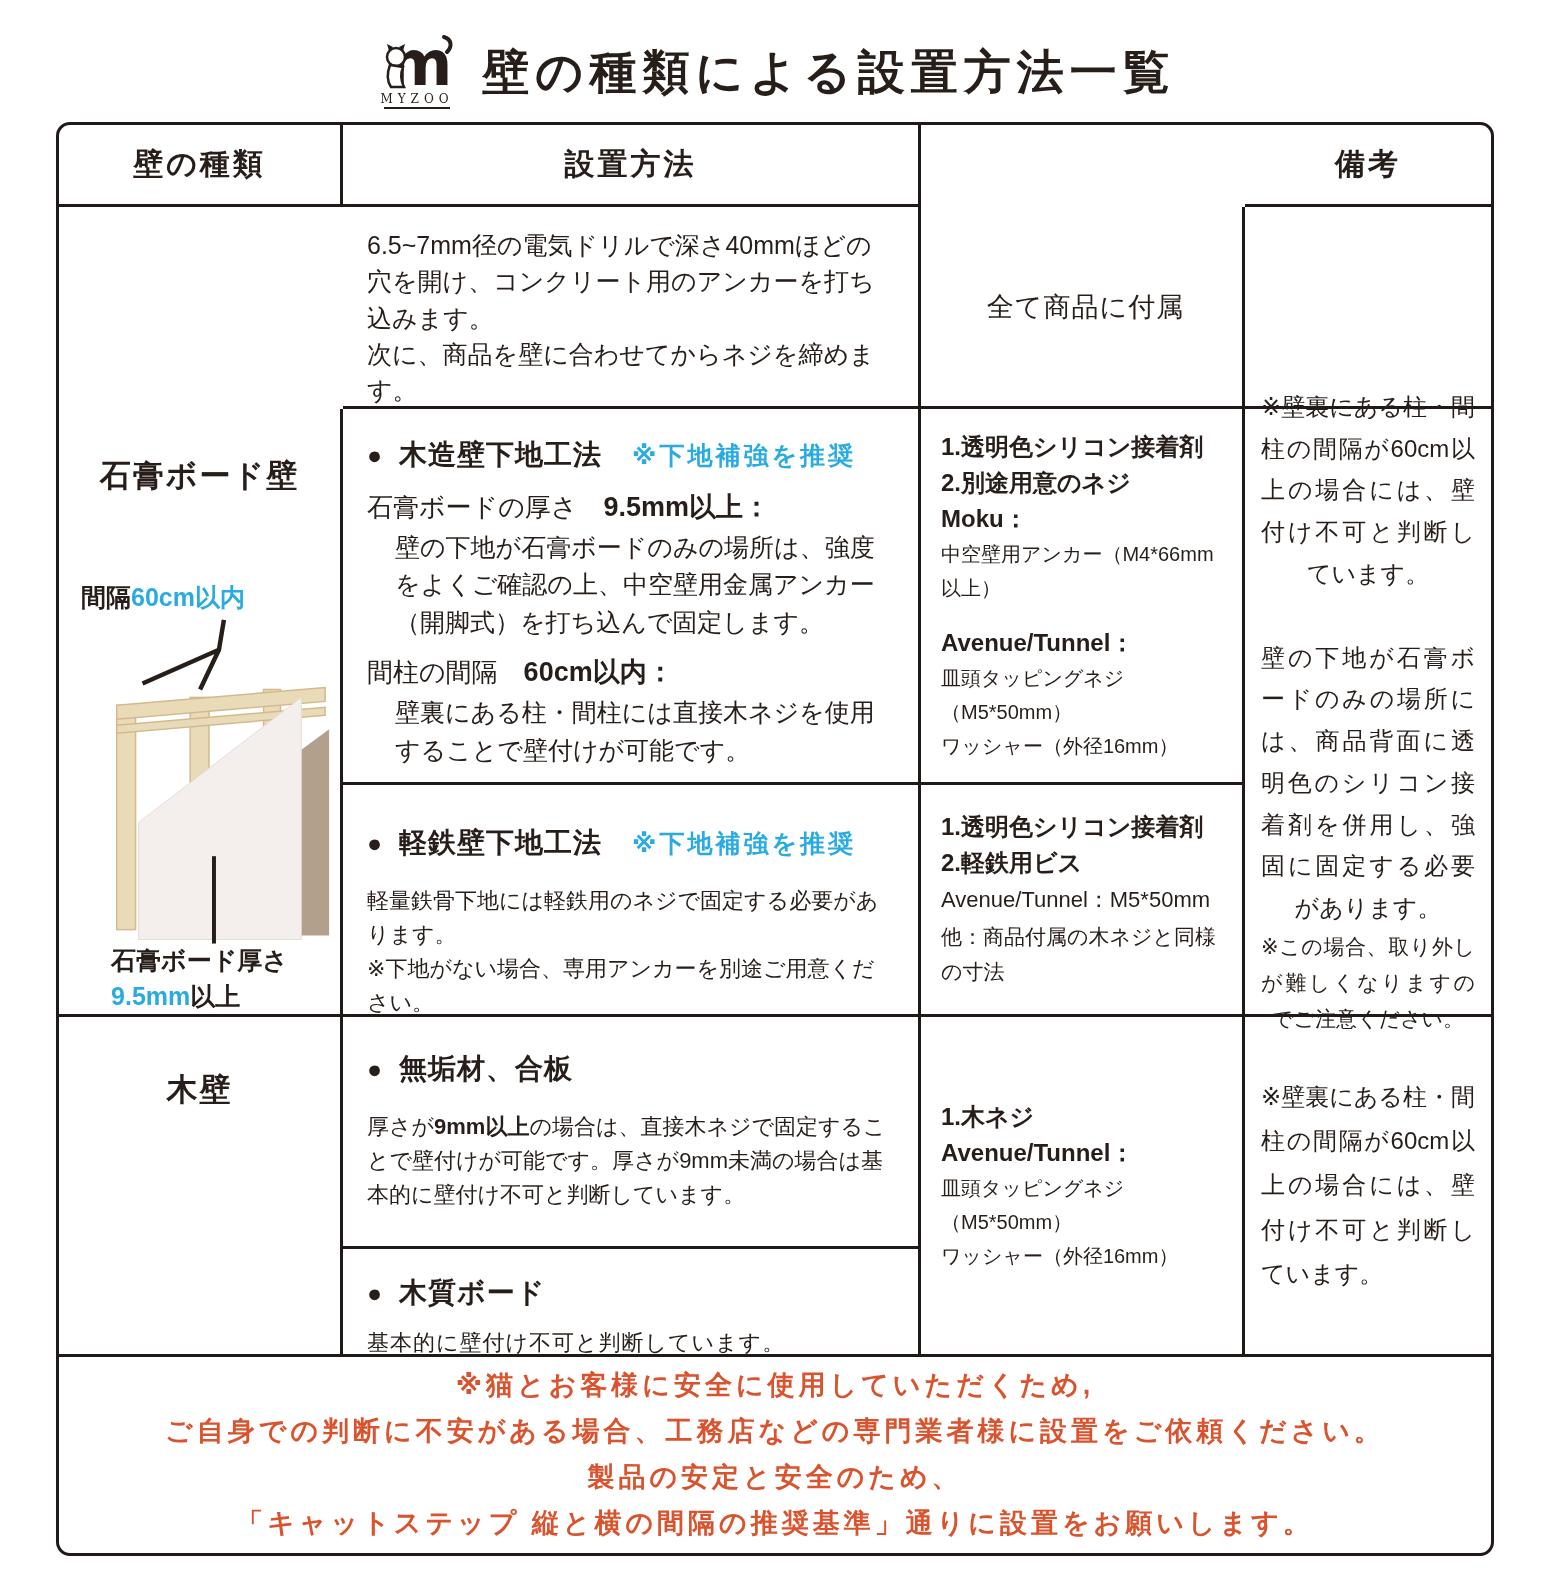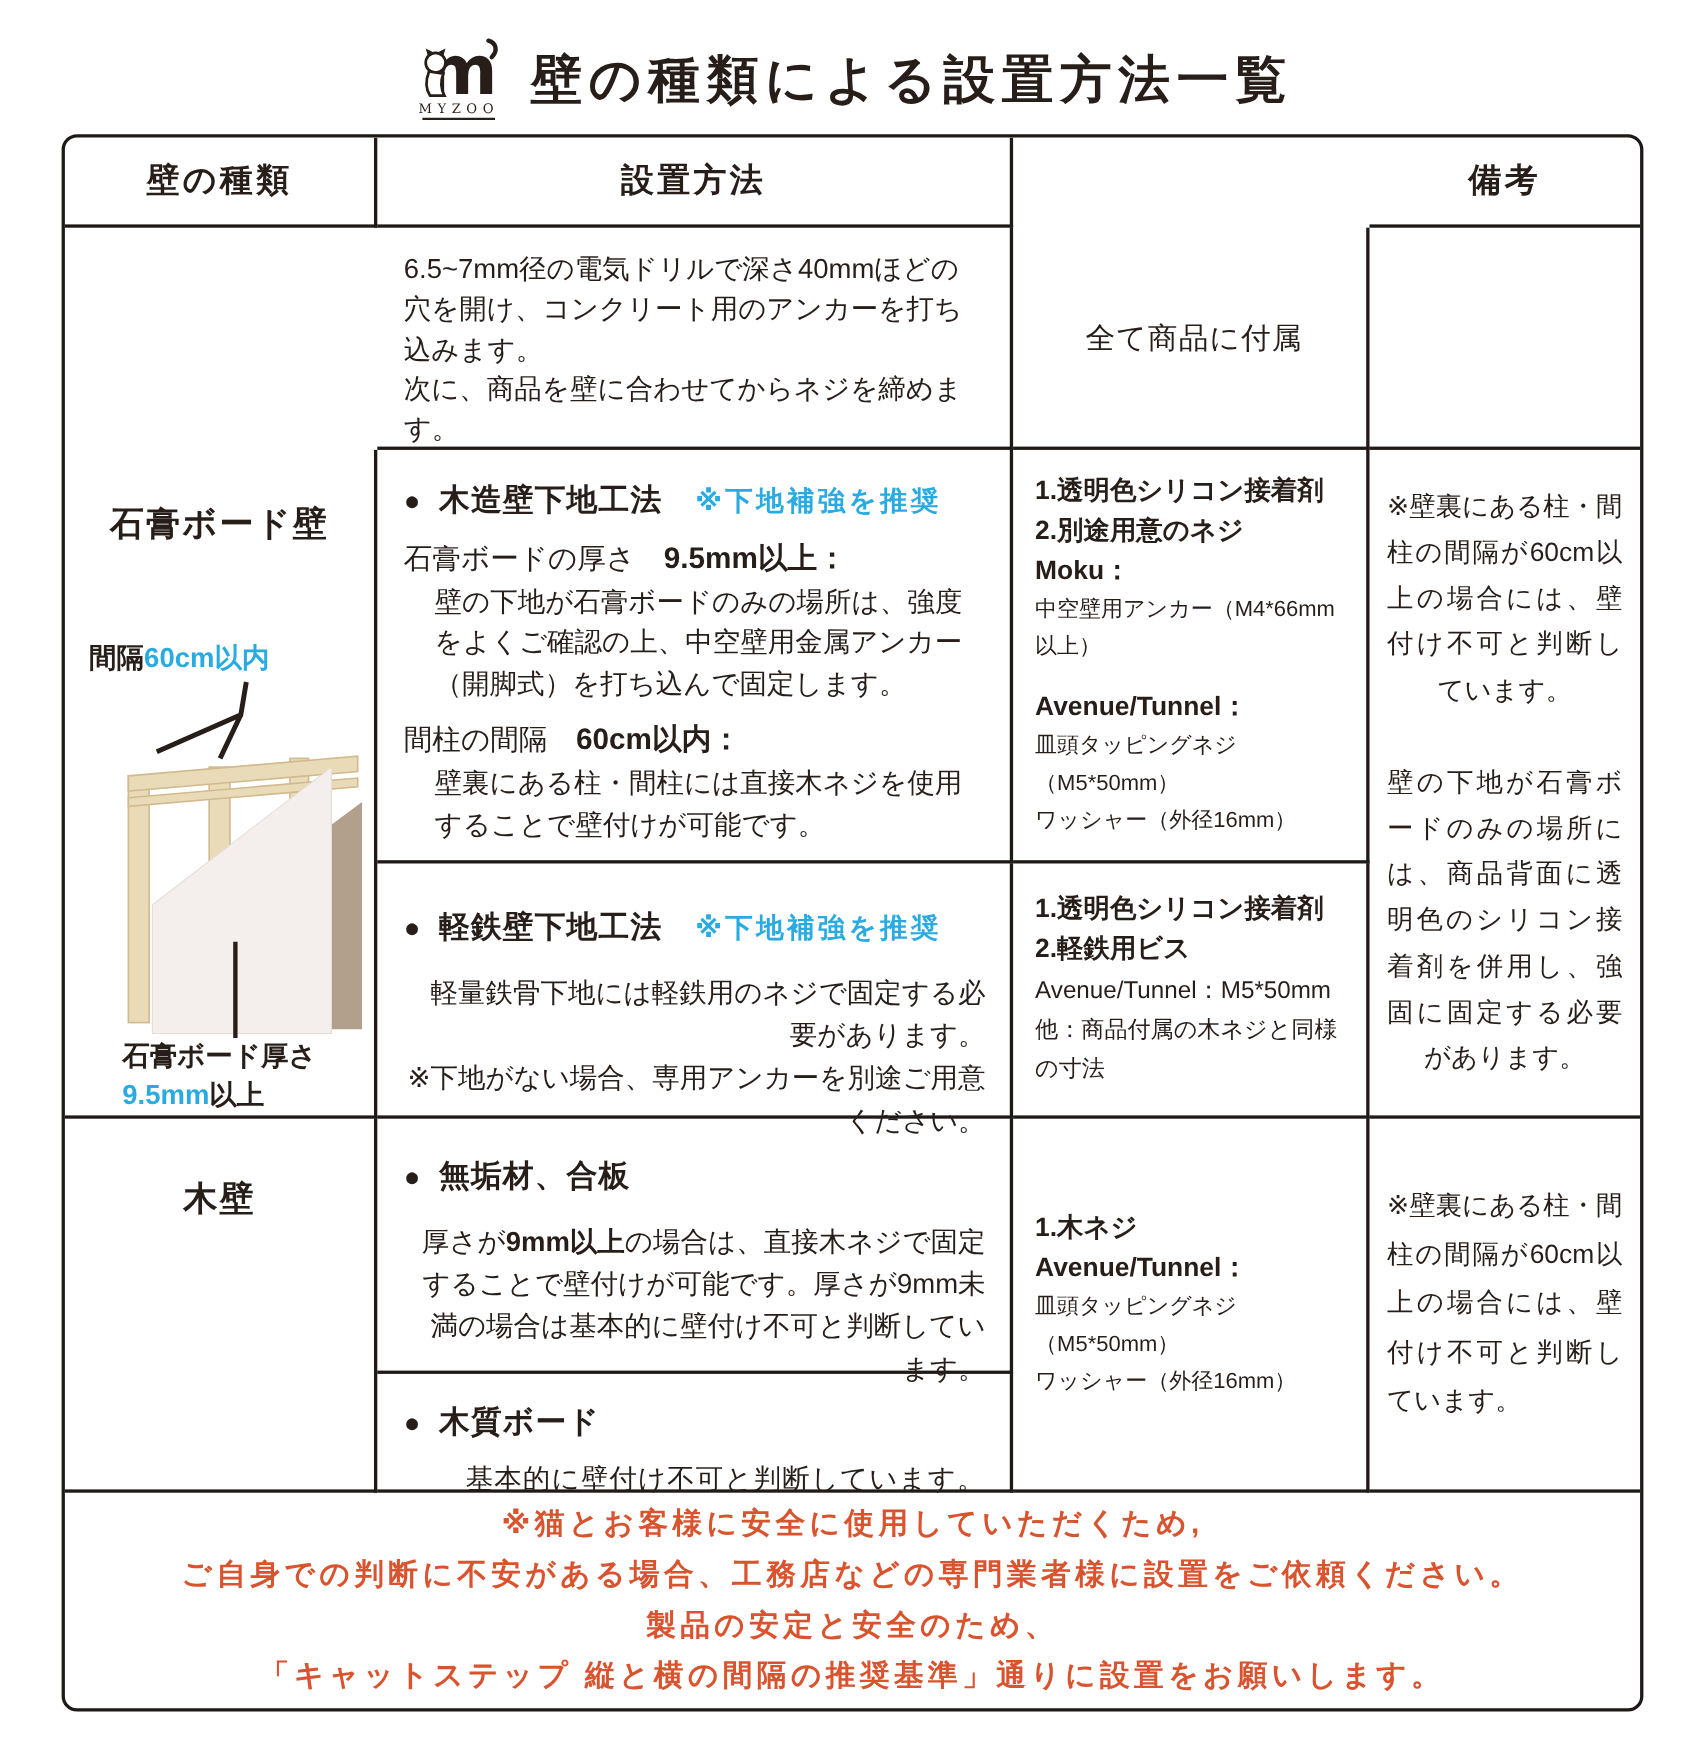--- a/index.html
+++ b/index.html
@@ -42,21 +42,21 @@
 
   
   .method{padding:18px 22px 0 24px;font-size:25px;line-height:1.45;}
   .pre{white-space:pre-line;}
   .sec-title{display:flex;align-items:baseline;font-size:28px;font-weight:700;letter-spacing:1px;margin-top:8px;}
   .sec-title .dot{font-size:25px;margin-right:16px;}
   .sec-title .note{color:var(--blue);font-size:25px;font-weight:600;letter-spacing:3px;margin-left:30px;white-space:nowrap;}
   .m-head{font-size:26px;margin-top:12px;}
   .m-head b{font-size:27px;}
   .m-body{padding-left:28px;margin-top:2px;font-size:25px;line-height:1.5;}
-  .m-flow{margin-top:20px;font-size:25px;line-height:1.55;text-align:right;}
+  .m-flow{margin-top:20px;font-size:22px;line-height:1.55;}
 
   
   .prep{display:flex;flex-direction:column;justify-content:center;padding:10px 12px 10px 20px;}
   .prep-center{align-items:center;justify-content:center;font-size:27px;letter-spacing:1px;}
   .prep .b{font-size:24px;font-weight:700;line-height:1.5;}
   .prep .s{font-size:20px;line-height:1.7;}
   .prep .sp{height:20px;}
 
   
   .note-cell{display:flex;flex-direction:column;justify-content:center;padding:0 16px;font-size:24px;line-height:1.74;}
@@ -158,20 +158,21 @@
     <div class="cell prep" style="grid-row:4;grid-column:3;">
       <div class="b">1.透明色シリコン接着剤</div>
       <div class="b">2.軽鉄用ビス</div>
       <div class="s" style="font-size:22px;">Avenue/Tunnel：M5*50mm</div>
       <div class="s" style="font-size:21px;">他：商品付属の木ネジと同様の寸法</div>
     </div>
 
     <div class="cell last-col note-cell" style="grid-row:3/5;grid-column:4;">
       <p>※壁裏にある柱・間柱の間隔が60cm以上の場合には、壁付け不可と判断しています。</p>
       <p class="gap">壁の下地が石膏ボードのみの場所には、商品背面に透明色のシリコン接着剤を併用し、強固に固定する必要があります。</p>
+      <p class="small">※この場合、取り外しが難しくなりますのでご注意ください。</p>
     </div>
 
     <div class="cell type-top" style="grid-row:5/7;grid-column:1;">木壁</div>
 
     <div class="cell method" style="grid-row:5;grid-column:2;padding-top:24px;">
       <div class="sec-title">
         <span class="dot">●</span>
         <span>無垢材、合板</span>
       </div>
       <div class="m-flow"><span>厚さが</span><b>9mm以上</b><span>の場合は、直接木ネジで固定することで壁付けが可能です。厚さが9mm未満の場合は基本的に壁付け不可と判断しています。</span></div>

